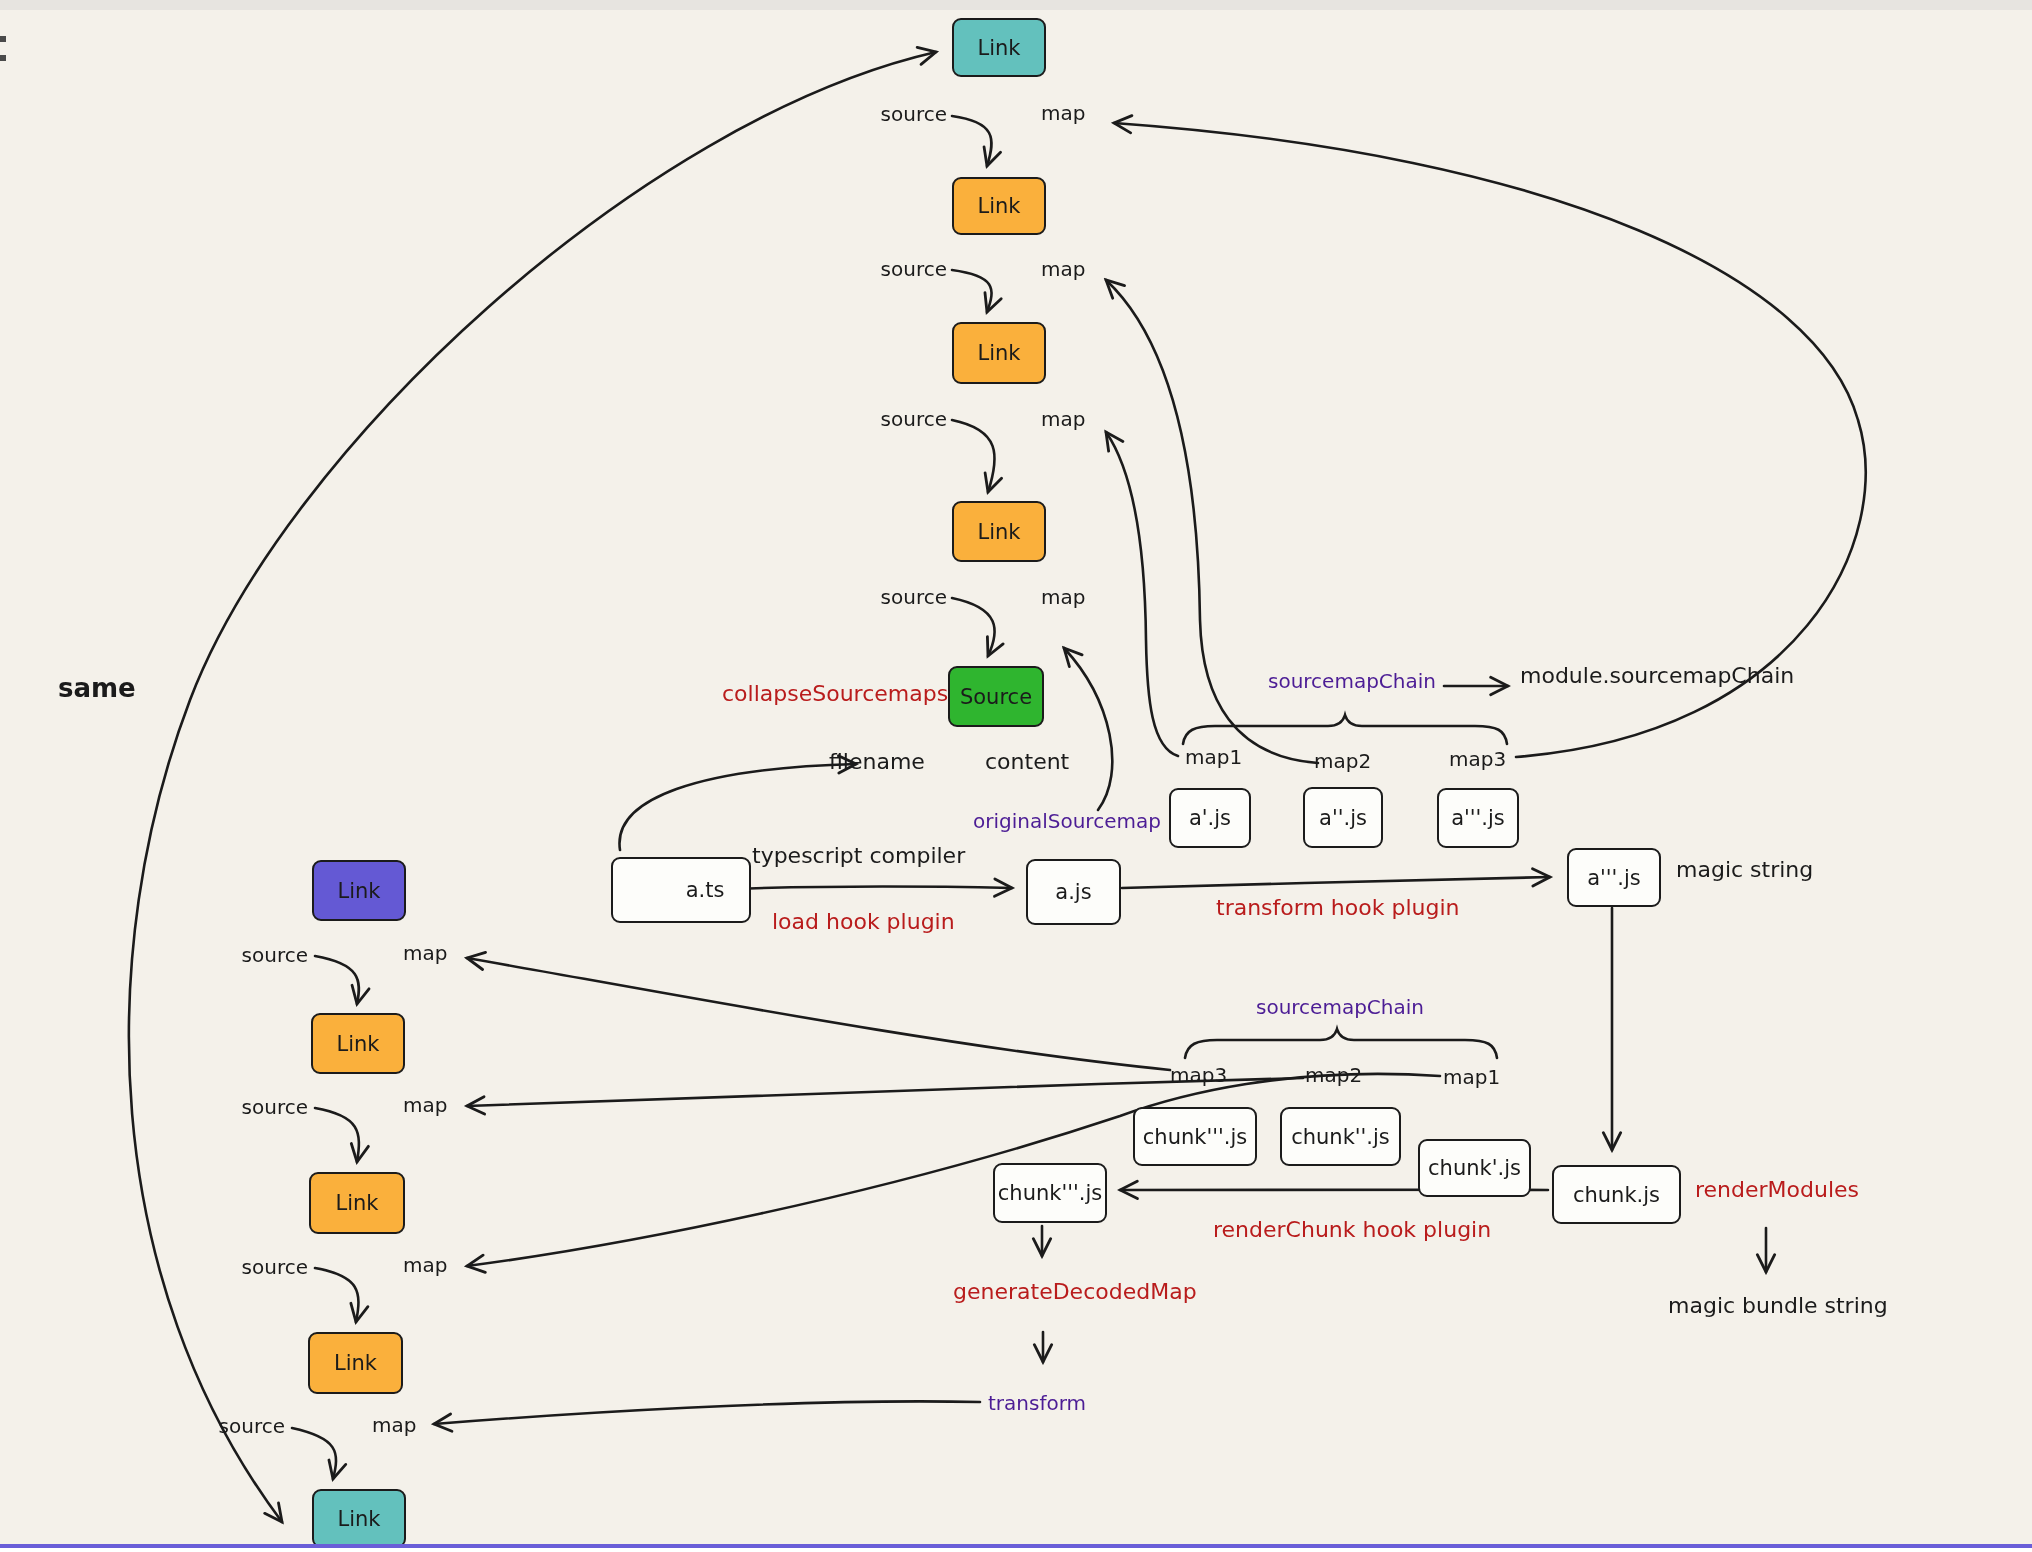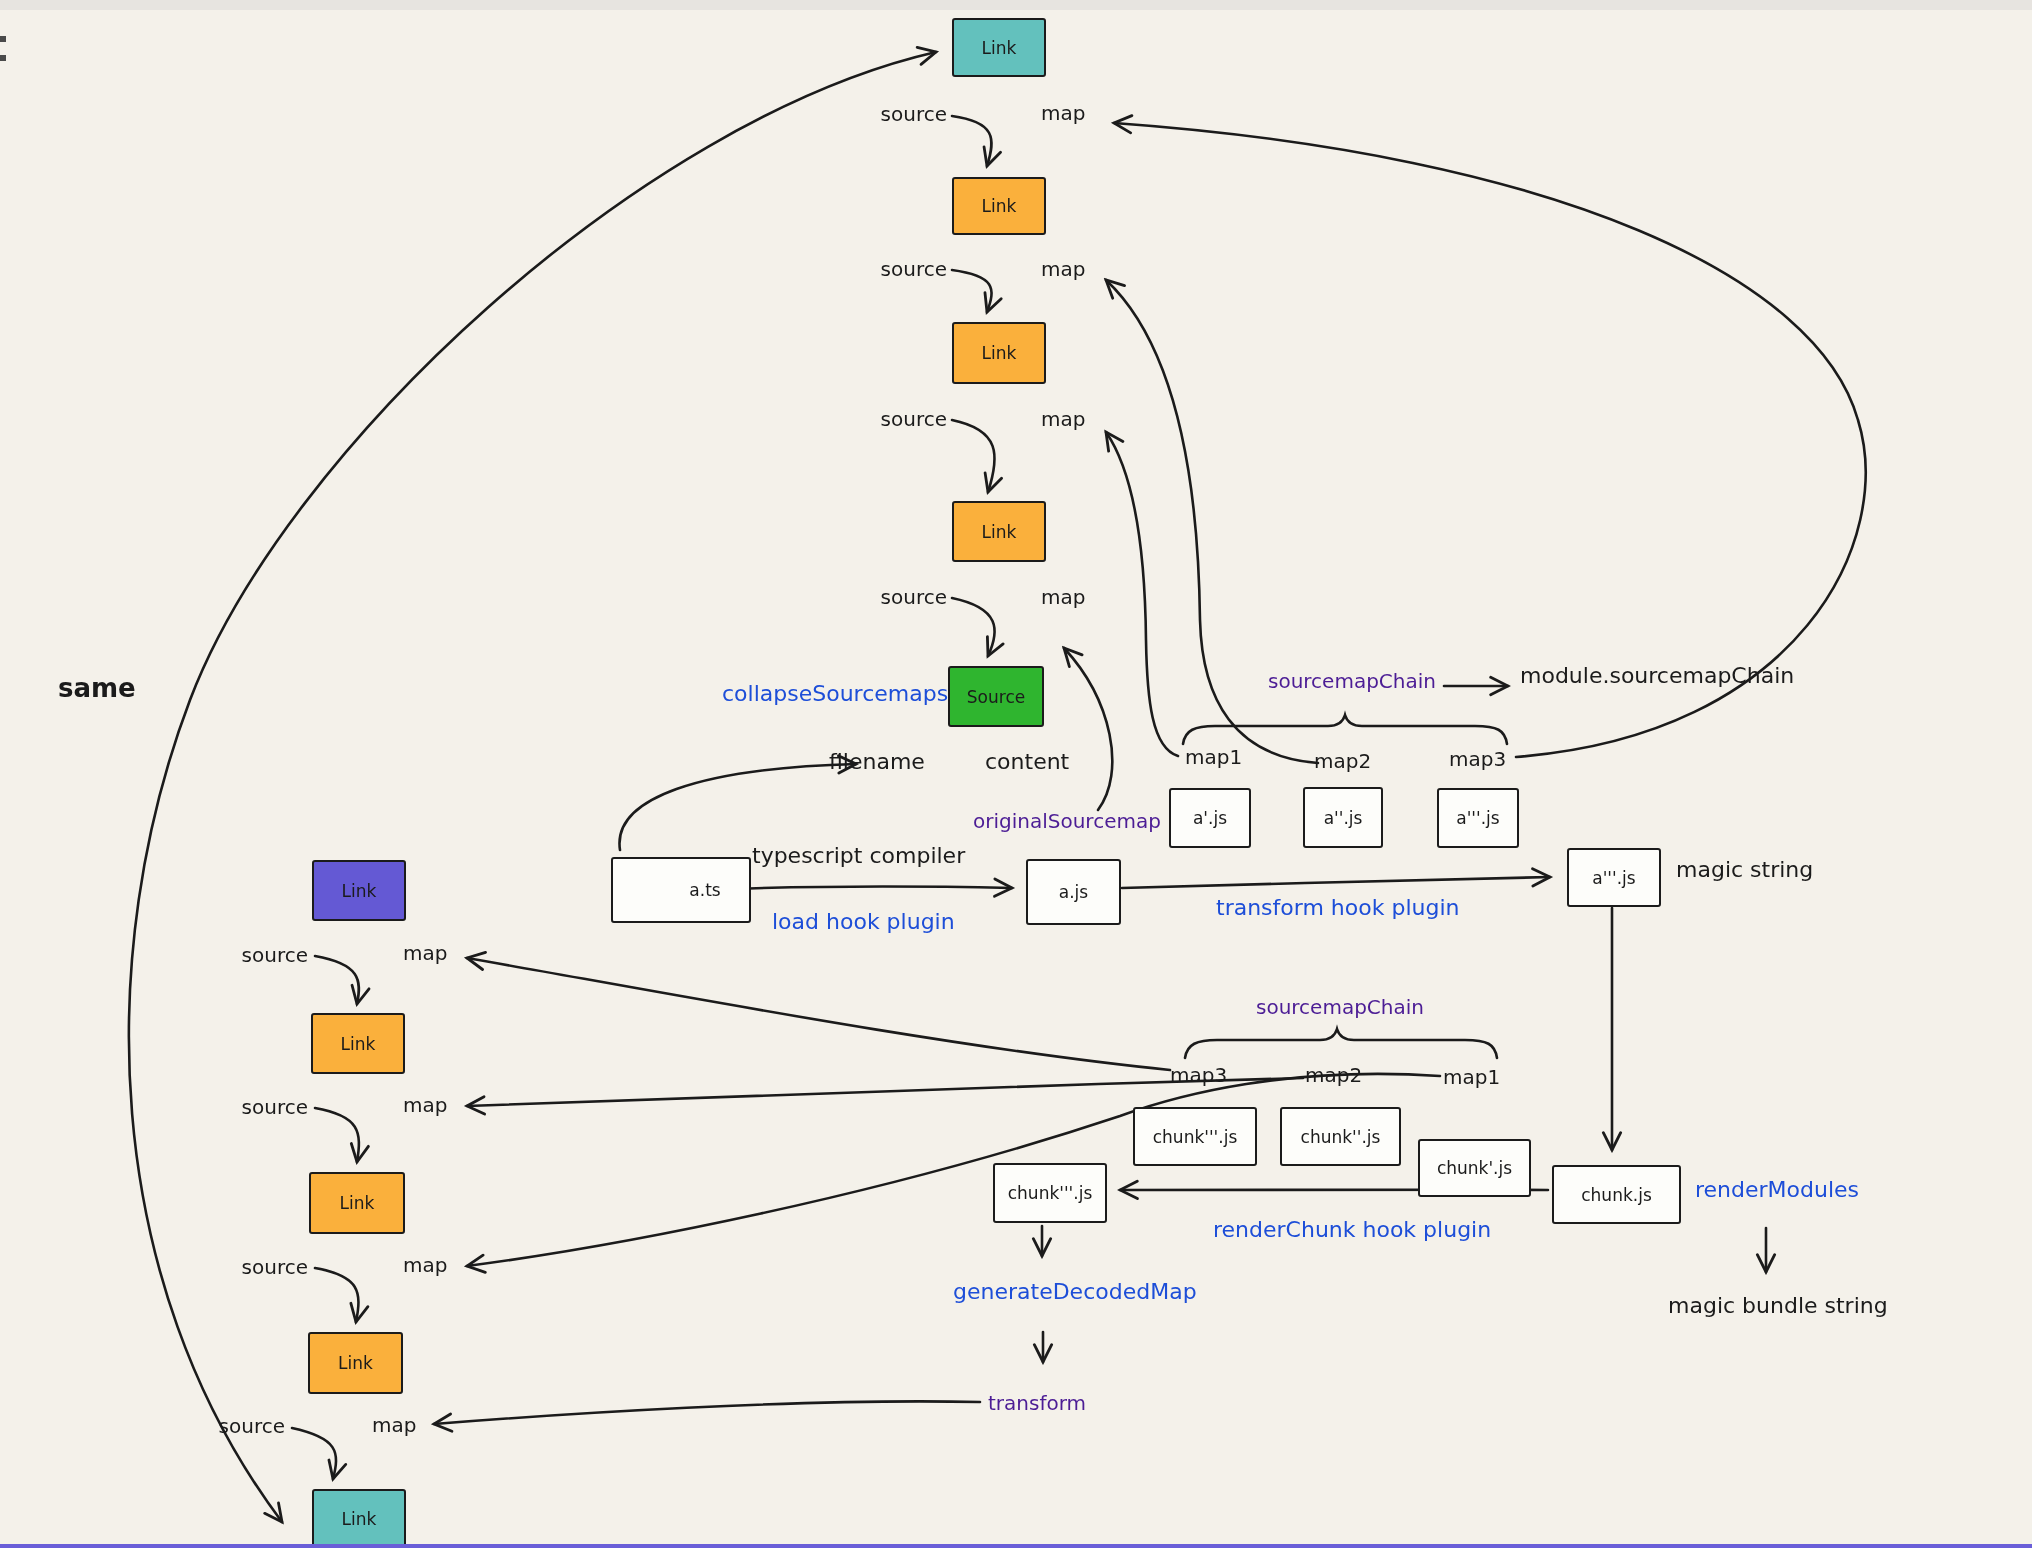--- a/index.html
+++ b/index.html
@@ -2,26 +2,26 @@
 <html><head>
 <meta charset="utf-8">
 <style>
   html,body{margin:0;padding:0;background:#ffffff;}
   #stage{position:relative;width:2032px;height:1552px;background:#f4f1ea;overflow:hidden;
          font-family:"DejaVu Sans","Liberation Sans",sans-serif;color:#1b1b1b;}
   .topbar{position:absolute;left:0;top:0;width:2032px;height:10px;background:#e7e4e0;}
   .edgemark{position:absolute;left:0;width:6px;height:6px;background:#4a4a4a;}
   .bottomline{position:absolute;left:0;top:1544px;width:2032px;height:4px;background:#6a5ed8;}
   .bottomwhite{position:absolute;left:0;top:1548px;width:2032px;height:4px;background:#ffffff;}
-  .box{position:absolute;border:2.6px solid #1b1b1b;border-radius:3px;display:flex;
-       align-items:center;justify-content:center;font-size:17px;background:#fdfdfa;}
+  .box{position:absolute;border:2.6px solid #1b1b1b;border-radius:9px;display:flex;
+       align-items:center;justify-content:center;font-size:21px;background:#fdfdfa;}
   .teal{background:#63c1bd}.orange{background:#fab03c}.green{background:#2fb52f}.purple{background:#6459d4}
   .lbl{position:absolute;font-size:20px;white-space:nowrap;line-height:1.1;}
   .right{text-align:right;}
-  .yellow{color:#1d4ed8}.red{color:#4c1d95}
+  .yellow{color:#b91c1c}.red{color:#4c1d95}
   .big{font-size:26px;font-weight:bold;}
   .mid{font-size:22px;}
   svg.wires{position:absolute;left:0;top:0;pointer-events:none;}
   svg.wires path{fill:none;stroke:#1b1b1b;stroke-width:2.6;stroke-linecap:round;}
 </style>
 </head>
 <body>
 
 <div id="stage">
 

